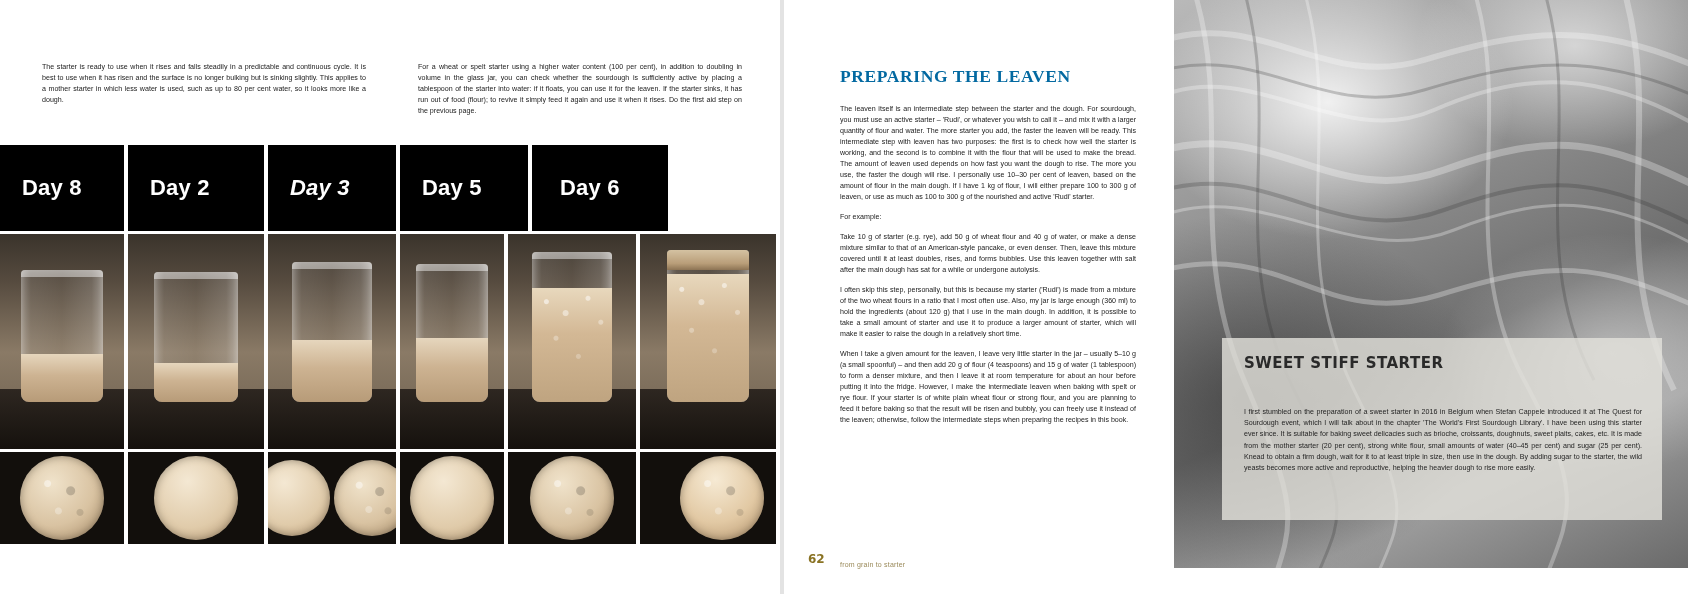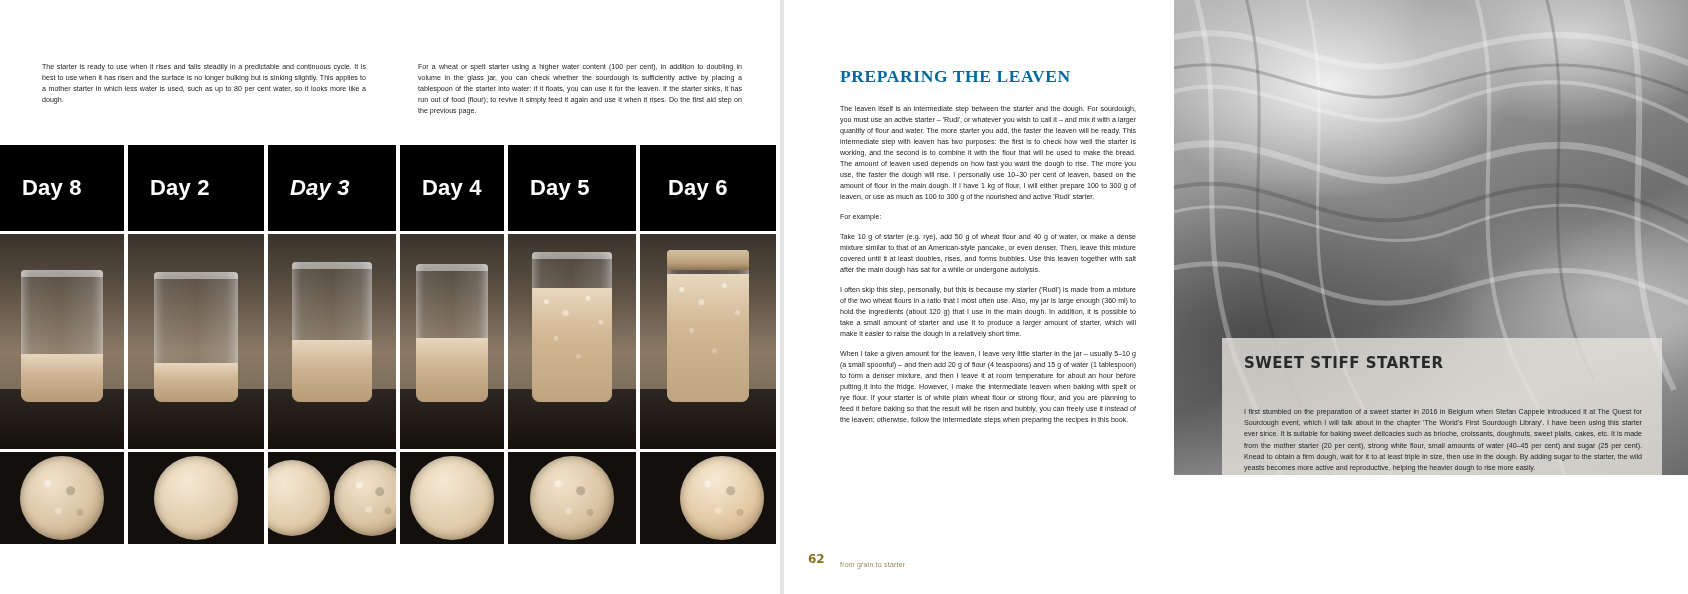--- a/index.html
+++ b/index.html
@@ -236,21 +236,21 @@
     left: 56px; bottom: 26px;
     font-size: 7px;
     color: #9a8a5a;
     letter-spacing: 0.2px;
   }
 
   
   #photo-page {
     position: absolute;
     left: 1174px; top: 0;
-    width: 514px; height: 475px;
+    width: 514px; height: 568px;
     overflow: hidden;
     background: #8e8e8e;
   }
   #photo-bg {
     position: absolute;
     inset: 0;
     background:
       radial-gradient(ellipse 60% 40% at 30% 18%, rgba(255,255,255,0.85) 0%, rgba(255,255,255,0) 60%),
       radial-gradient(ellipse 50% 30% at 78% 8%, rgba(255,255,255,0.6) 0%, rgba(255,255,255,0) 62%),
       radial-gradient(ellipse 70% 50% at 15% 70%, rgba(40,40,40,0.55) 0%, rgba(40,40,40,0) 65%),
@@ -296,21 +296,20 @@
       <div class="left-col">The starter is ready to use when it rises and falls steadily in a predictable and continuous cycle. It is best to use when it has risen and the surface is no longer bulking but is sinking slightly. This applies to a mother starter in which less water is used, such as up to 80 per cent water, so it looks more like a dough.</div>
       <div class="left-col">For a wheat or spelt starter using a higher water content (100 per cent), in addition to doubling in volume in the glass jar, you can check whether the sourdough is sufficiently active by placing a tablespoon of the starter into water: if it floats, you can use it for the leaven. If the starter sinks, it has run out of food (flour); to revive it simply feed it again and use it when it rises. Do the first aid step on the previous page.</div>
     </div>
 
     <div id="day-grid">
 
       <div class="day-row-labels">
         <div class="day-cell-label w1">Day 8</div>
         <div class="day-cell-label w2">Day 2</div>
         <div class="day-cell-label w3">Day 3</div>
-        <div class="day-cell-label w4">Day 4</div>
         <div class="day-cell-label w5">Day 5</div>
         <div class="day-cell-label w6">Day 6</div>
       </div>
 
       <div class="day-row-jars">
         <div class="jar-cell w1">
           <div class="jar-bg"></div>
           <div class="jar-table"></div>
           <div class="jar" style="width:82px;height:132px;">
             <div class="jar-rim"></div>

